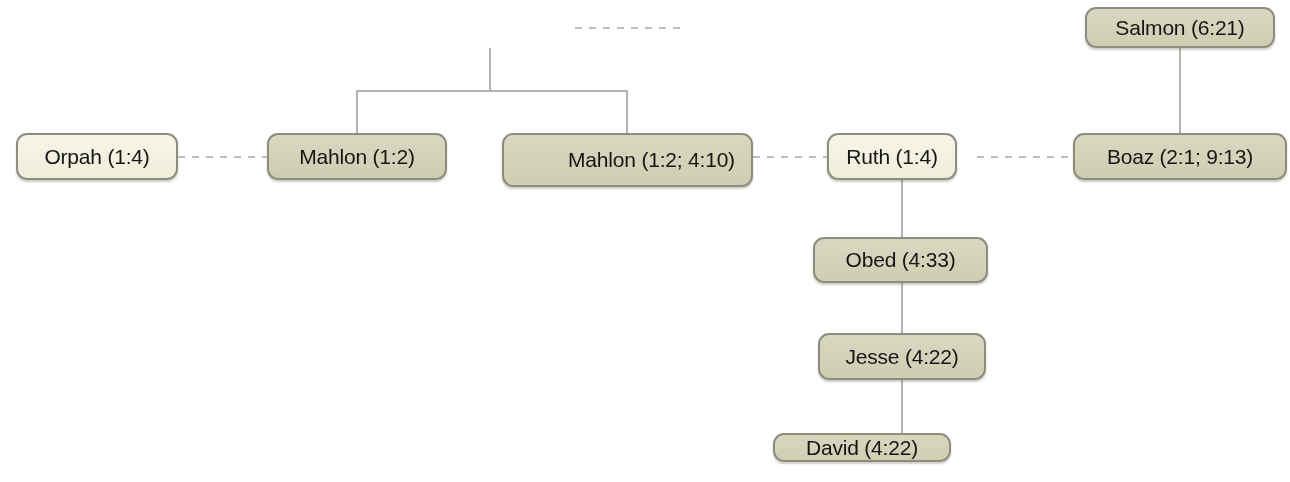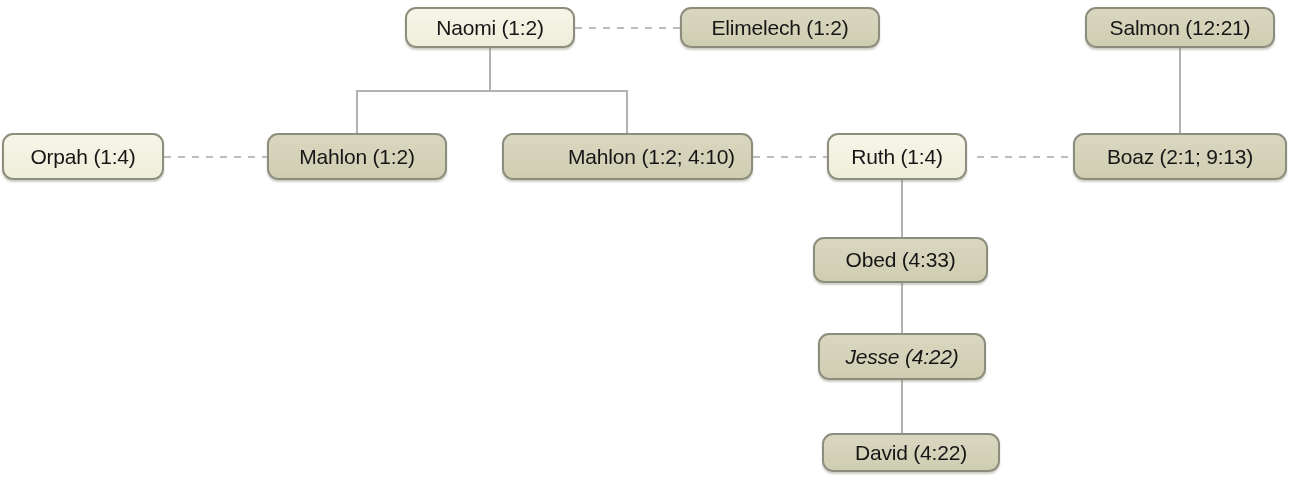--- a/index.html
+++ b/index.html
@@ -30,28 +30,28 @@
     box-shadow: 0 2px 2px rgba(115, 115, 95, 0.35);
     letter-spacing: -0.2px;
     cursor: default;
   }
   .node.light { background: linear-gradient(180deg, #f6f5e8 0%, #efeeda 100%); }
   .node.dark  { background: linear-gradient(180deg, #d9d7c0 0%, #cfcdb1 100%); }
 
   .n-naomi     { left: 405px;  top: 7px;   width: 170px; height: 41px; }
   .n-elimelech { left: 680px;  top: 7px;   width: 200px; height: 41px; }
   .n-salmon    { left: 1085px; top: 7px;   width: 190px; height: 41px; }
-  .n-orpah     { left: 2px;    top: 133px; width: 162px; height: 47px; }
+  .n-orpah     { left: 16px;    top: 133px; width: 162px; height: 47px; }
   .n-chilion   { left: 267px;  top: 133px; width: 180px; height: 47px; }
-  .n-mahlon    { left: 502px;  top: 133px; width: 251px; height: 47px; padding-left: 48px; }
-  .n-ruth      { left: 827px;  top: 133px; width: 140px; height: 47px; }
+  .n-mahlon    { left: 502px;  top: 133px; width: 251px; height: 54px; padding-left: 48px; }
+  .n-ruth      { left: 827px;  top: 133px; width: 130px; height: 47px; }
   .n-boaz      { left: 1073px; top: 133px; width: 214px; height: 47px; }
   .n-obed      { left: 813px;  top: 237px; width: 175px; height: 46px; }
-  .n-jesse     { left: 818px;  top: 333px; width: 168px; height: 47px; font-style: italic; }
-  .n-david     { left: 822px;  top: 433px; width: 178px; height: 39px; text-align: center; }
+  .n-jesse     { left: 818px;  top: 333px; width: 168px; height: 47px; }
+  .n-david     { left: 773px;  top: 433px; width: 178px; height: 29px; text-align: center; }
 </style>
 </head>
 <body>
 
 <div class="canvas">
 
   <svg class="edges" viewBox="0 0 1290 482" xmlns="http://www.w3.org/2000/svg">
 
     <g stroke="#b2b2ae" stroke-width="2" fill="none">
       <line x1="490" y1="48" x2="490" y2="91"></line>
@@ -65,23 +65,21 @@
     </g>
 
     <g stroke="#bdbdbd" stroke-width="2" stroke-dasharray="7 7" fill="none">
       <line x1="575" y1="28" x2="680" y2="28"></line>
       <line x1="164" y1="157" x2="267" y2="157"></line>
       <line x1="753" y1="157" x2="827" y2="157"></line>
       <line x1="977" y1="157" x2="1073" y2="157"></line>
     </g>
   </svg>
 
-  <div class="node light n-naomi">Naomi (1:2)</div>
-  <div class="node dark  n-elimelech">Elimelech (1:2)</div>
-  <div class="node dark  n-salmon">Salmon (12:21)</div>
+  <div class="node dark  n-salmon">Salmon (6:21)</div>
   <div class="node light n-orpah">Orpah (1:4)</div>
   <div class="node dark  n-chilion">Mahlon (1:2)</div>
   <div class="node dark  n-mahlon">Mahlon (1:2; 4:10)</div>
   <div class="node light n-ruth">Ruth (1:4)</div>
   <div class="node dark  n-boaz">Boaz (2:1; 9:13)</div>
   <div class="node dark  n-obed">Obed (4:33)</div>
   <div class="node dark  n-jesse">Jesse (4:22)</div>
   <div class="node dark  n-david">David (4:22)</div>
 
 </div>

